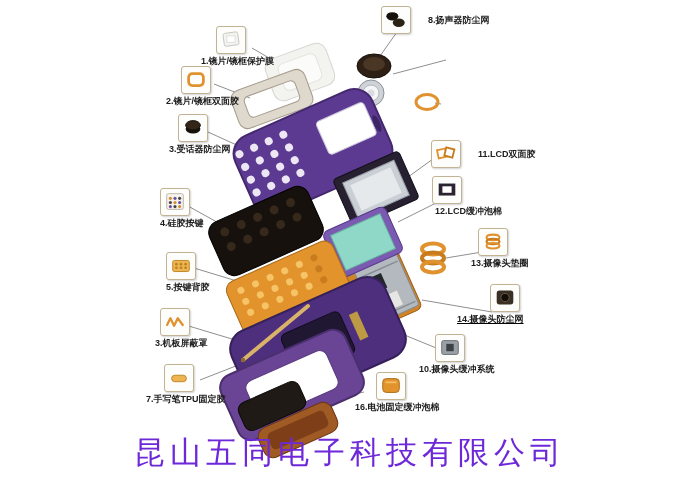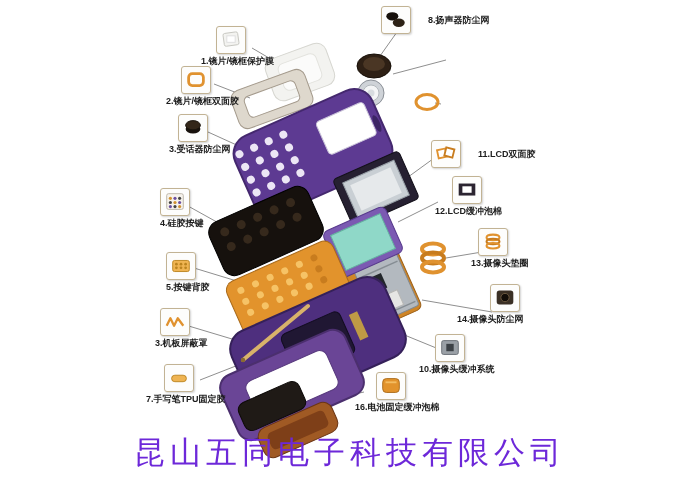--- a/index.html
+++ b/index.html
@@ -1,22 +1,22 @@
 <!DOCTYPE html>
 <html><head>
 <meta charset="utf-8">
 <style>
   html,body{margin:0;padding:0;}
   body{font-family:"Liberation Sans","DejaVu Sans",sans-serif;}
   .stage{position:relative;width:700px;height:479px;background:#ffffff;overflow:hidden;}
   .diagram-svg{position:absolute;left:0;top:0;}
   .callout{position:absolute;display:flex;z-index:5;}
   .callout.col{flex-direction:column;align-items:center;row-gap:2px;}
-  .callout.col.start{align-items:center;}
-  .callout.col.end{align-items:flex-end;}
+  .callout.col.start{align-items:flex-start;}
+  .callout.col.end{align-items:flex-end;text-decoration:underline;}
   .callout.row{flex-direction:row;align-items:center;column-gap:4px;}
   .icon-box{width:28px;height:26px;background:#fdfdfc;border:1px solid #c2b394;border-radius:3px;
             box-shadow:1px 1px 2px rgba(0,0,0,.18);display:flex;align-items:center;justify-content:center;}
   .icon-box svg{display:block;}
   .callout .label{font-size:9px;font-weight:bold;color:#1c1c1c;white-space:nowrap;line-height:11px;padding-left:13px;}
   .watermark{position:absolute;left:0;right:0;top:432px;text-align:center;font-size:31px;
              color:#6d28d9;letter-spacing:5px;font-weight:500;z-index:2;}
 </style>
 </head>
 <body>

